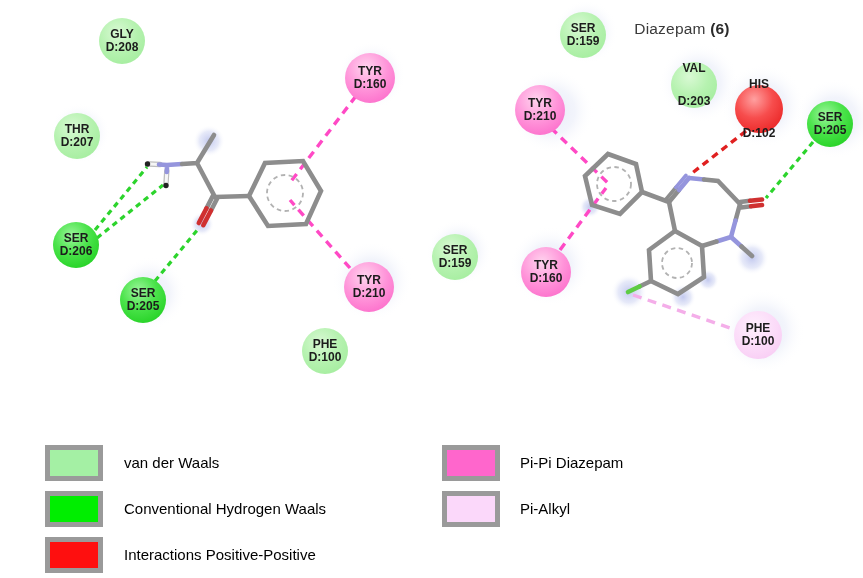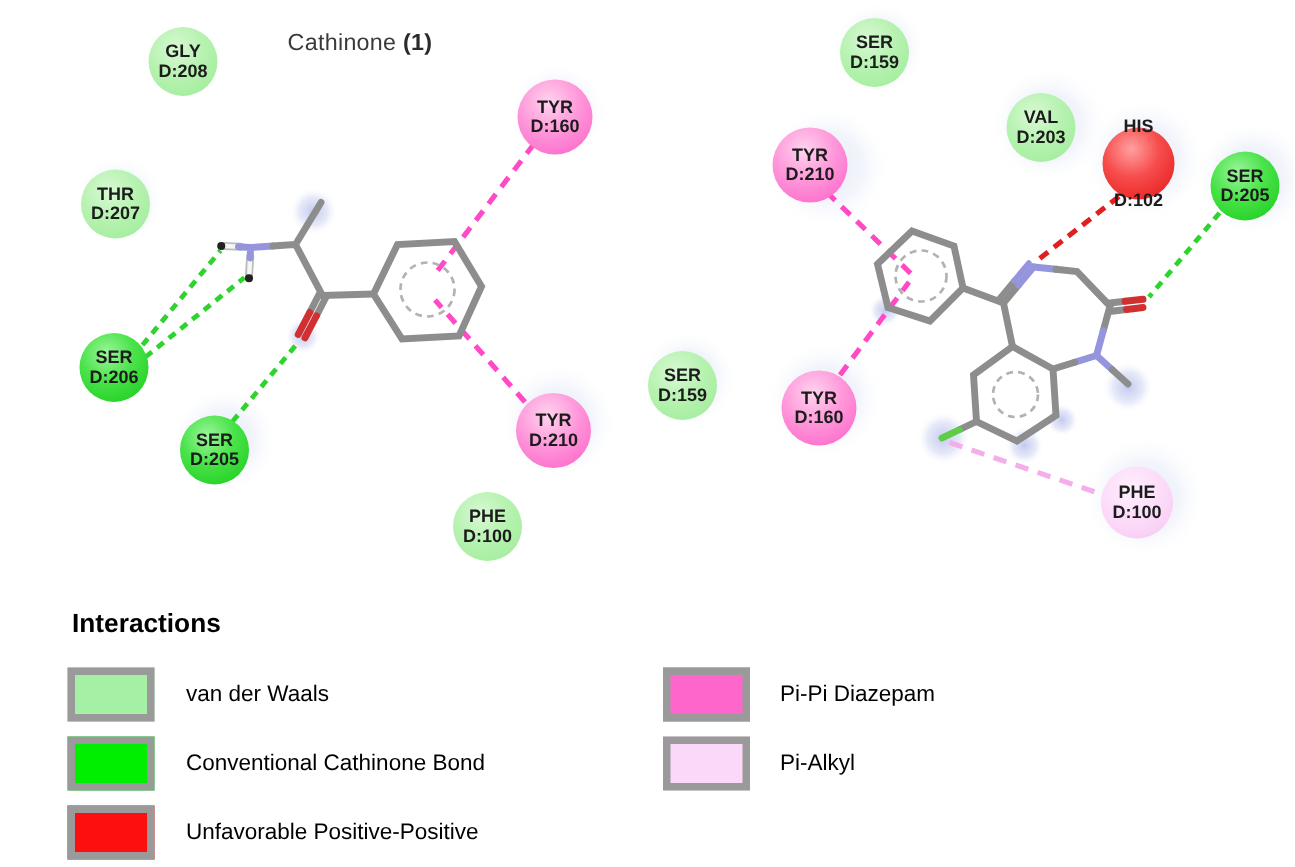--- a/index.html
+++ b/index.html
@@ -131,33 +131,32 @@
       <path class="bond bN" d="M735.5,220.5 L731,237"></path>
       <path class="bond bN" d="M731,237 L741.5,246.5 M731,237 L716.5,241.5"></path>
       <path class="bond" d="M741.5,246.5 L752,256 M716.5,241.5 L702,246"></path>
       <path class="bond" d="M675,231 L702,246 L704,277 L678,294 L651,281 L649,250 Z"></path>
       <circle class="arom" cx="677" cy="263" r="15"></circle>
       <path class="bond" d="M651,281 L639.5,286.5"></path>
       <path class="bond bCl" d="M639.5,286.5 L628,292"></path>
     </g>
   </svg>
 
-  <div class="panel-title" style="left:170px;top:20px;width:140px">
-    <span>Cathinone</span>
-    <b>(1)</b>
+  <div class="panel-title" style="left:612px;top:20px;width:140px">
+    <span>Diazepam</span>
+    <b>(6)</b>
   </div>
 
-  <div class="legend-heading">Interactions</div>
   <div id="legend-items">
       <div class="legend-swatch" style="left: 45px; top: 445px; background: rgb(164, 240, 164); border-color: rgb(154, 154, 154);"></div>
       <div class="legend-label" style="left: 124px; top: 453px;">van der Waals</div>
       <div class="legend-swatch" style="left: 45px; top: 491px; background: rgb(0, 238, 0); border-color: rgb(154, 154, 154);"></div>
-      <div class="legend-label" style="left: 124px; top: 499px;">Conventional Cathinone Bond</div>
+      <div class="legend-label" style="left: 124px; top: 499px;">Conventional Hydrogen Waals</div>
       <div class="legend-swatch" style="left: 45px; top: 537px; background: rgb(254, 15, 15); border-color: rgb(154, 154, 154);"></div>
-      <div class="legend-label" style="left: 124px; top: 545px;">Unfavorable Positive-Positive</div>
+      <div class="legend-label" style="left: 124px; top: 545px;">Interactions Positive-Positive</div>
       <div class="legend-swatch" style="left: 442px; top: 445px; background: rgb(255, 102, 204); border-color: rgb(154, 154, 154);"></div>
       <div class="legend-label" style="left: 520px; top: 453px;">Pi-Pi Diazepam</div>
       <div class="legend-swatch" style="left: 442px; top: 491px; background: rgb(251, 216, 250); border-color: rgb(154, 154, 154);"></div>
       <div class="legend-label" style="left: 520px; top: 499px;">Pi-Alkyl</div>
     </div>
 
   <div id="bubbles">
       <div class="bubble vdw" style="left: 99px; top: 18px; width: 46px; height: 46px;">
         <span>GLY</span>
         <span>D:208</span>
@@ -183,21 +182,21 @@
         <span>D:160</span>
       </div>
       <div class="bubble pipi" style="left: 344px; top: 262px; width: 50px; height: 50px;">
         <span>TYR</span>
         <span>D:210</span>
       </div>
       <div class="bubble vdw" style="left: 560px; top: 12px; width: 46px; height: 46px;">
         <span>SER</span>
         <span>D:159</span>
       </div>
-      <div class="bubble vdw" style="left: 671px; top: 62px; width: 46px; height: 46px;">
+      <div class="bubble vdw" style="left: 671px; top: 62px; width: 46px; height: 46px; justify-content: space-between;">
         <span>VAL</span>
         <span>D:203</span>
       </div>
       <div class="bubble unfavorable" style="left: 735px; top: 85px; width: 48px; height: 48px; gap: 36px;">
         <span>HIS</span>
         <span>D:102</span>
       </div>
       <div class="bubble hbond" style="left: 807px; top: 101px; width: 46px; height: 46px;">
         <span>SER</span>
         <span>D:205</span>

